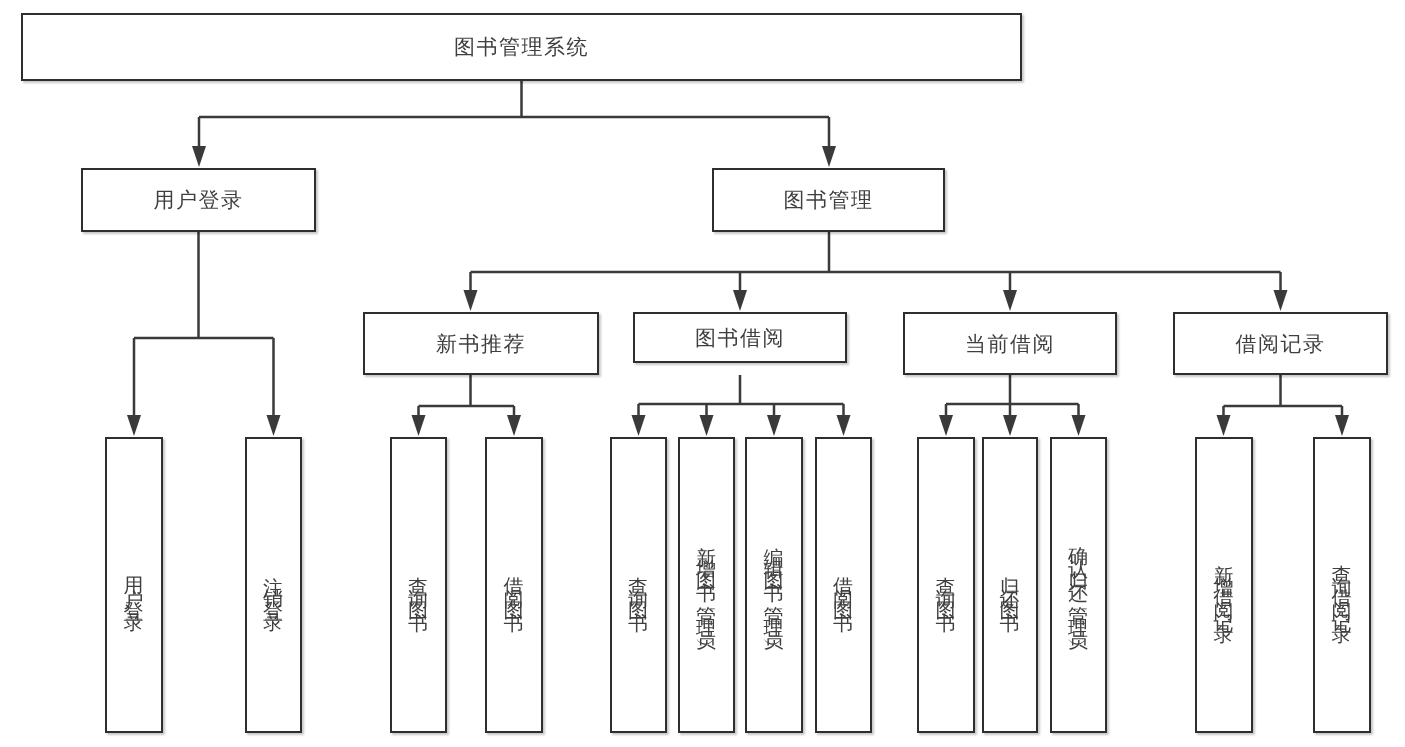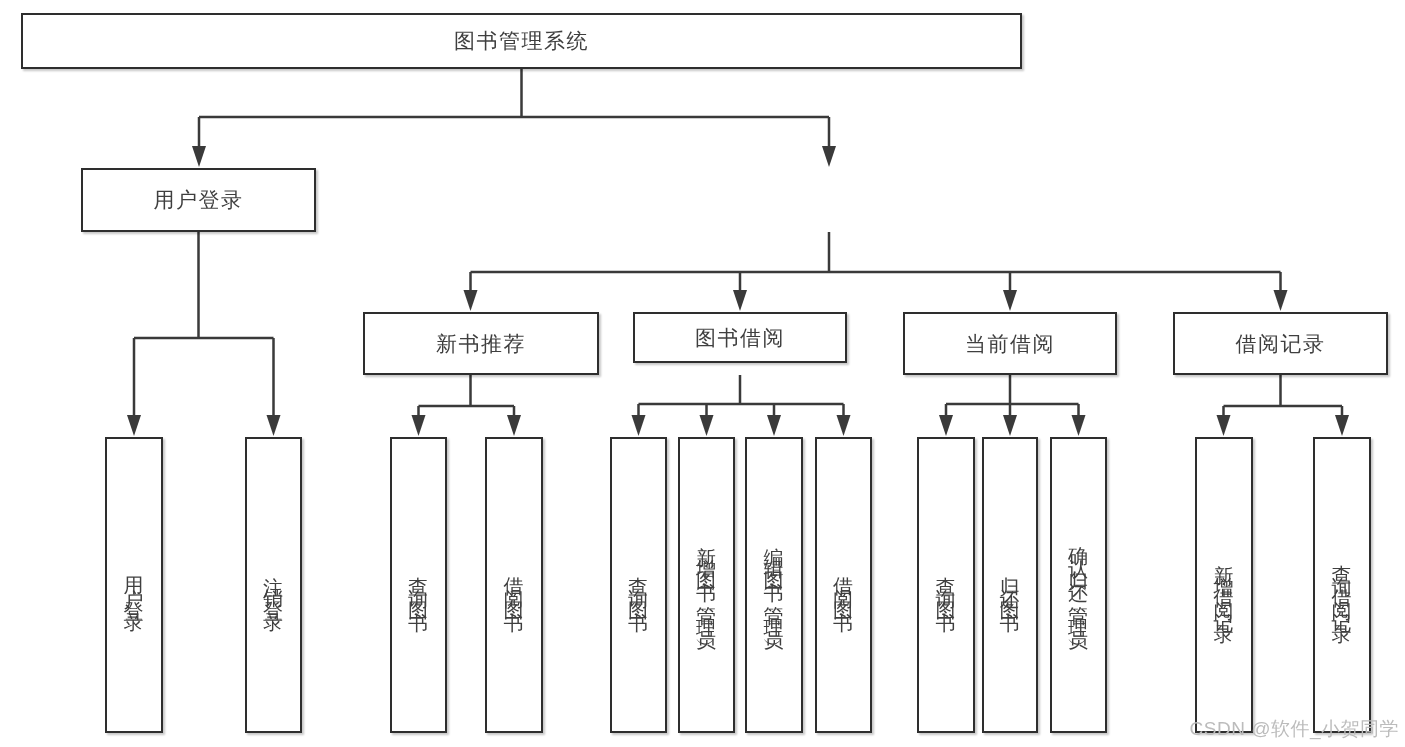--- a/index.html
+++ b/index.html
@@ -69,23 +69,24 @@
       <polygon points="1003,415 1017,415 1010,436"></polygon>
       <polygon points="1071.5,415 1085.5,415 1078.5,436"></polygon>
     </g>
     <g>
       <path d="M1280.5 375 V406 M1223.5 406 H1342 M1223.5 406 V419 M1342 406 V419"></path>
       <polygon points="1216.5,415 1230.5,415 1223.5,436"></polygon>
       <polygon points="1335,415 1349,415 1342,436"></polygon>
     </g>
   </svg>
 
-  <div class="node hbox" style="left:21px;top:13px;width:1001px;height:56px">图书管理系统</div>
+  <div class="node hbox" style="left:21px;top:13px;width:1001px;height:68px">图书管理系统</div>
 
   <div class="node hbox" style="left:81px;top:168px;width:235px;height:64px">用户登录</div>
+  <div class="node hbox" style="left:712px;top:168px;width:233px;height:64px">图书管理</div>
 
   <div class="node hbox" style="left:363px;top:312px;width:236px;height:63px">新书推荐</div>
   <div class="node hbox" style="left:633px;top:312px;width:214px;height:51px">图书借阅</div>
   <div class="node hbox" style="left:1173px;top:312px;width:215px;height:63px">借阅记录</div>
   <div class="node hbox" style="left:903px;top:312px;width:214px;height:63px">当前借阅</div>
 
   <div class="node leaf" style="left:105px;top:437px;width:58px;height:296px">用户登录</div>
   <div class="node leaf" style="left:245px;top:437px;width:57px;height:296px">注销登录</div>
 
   <div class="node leaf" style="left:390px;top:437px;width:57px;height:296px">查询图书</div>
@@ -96,15 +97,14 @@
   <div class="node leaf" style="left:745px;top:437px;width:58px;height:296px">编辑图书（管理员）</div>
   <div class="node leaf" style="left:815px;top:437px;width:57px;height:296px">借阅图书</div>
 
   <div class="node leaf" style="left:917px;top:437px;width:58px;height:296px">查询图书</div>
   <div class="node leaf" style="left:982px;top:437px;width:56px;height:296px">归还图书</div>
   <div class="node leaf" style="left:1050px;top:437px;width:57px;height:296px">确认归还（管理员）</div>
 
   <div class="node leaf" style="left:1195px;top:437px;width:58px;height:296px">新增借阅记录</div>
   <div class="node leaf" style="left:1313px;top:437px;width:58px;height:296px">查询借阅记录</div>
 
-  <div class="watermark">CSDN @软件_小贺同学</div>
 
 </div>
 
 </body></html>

